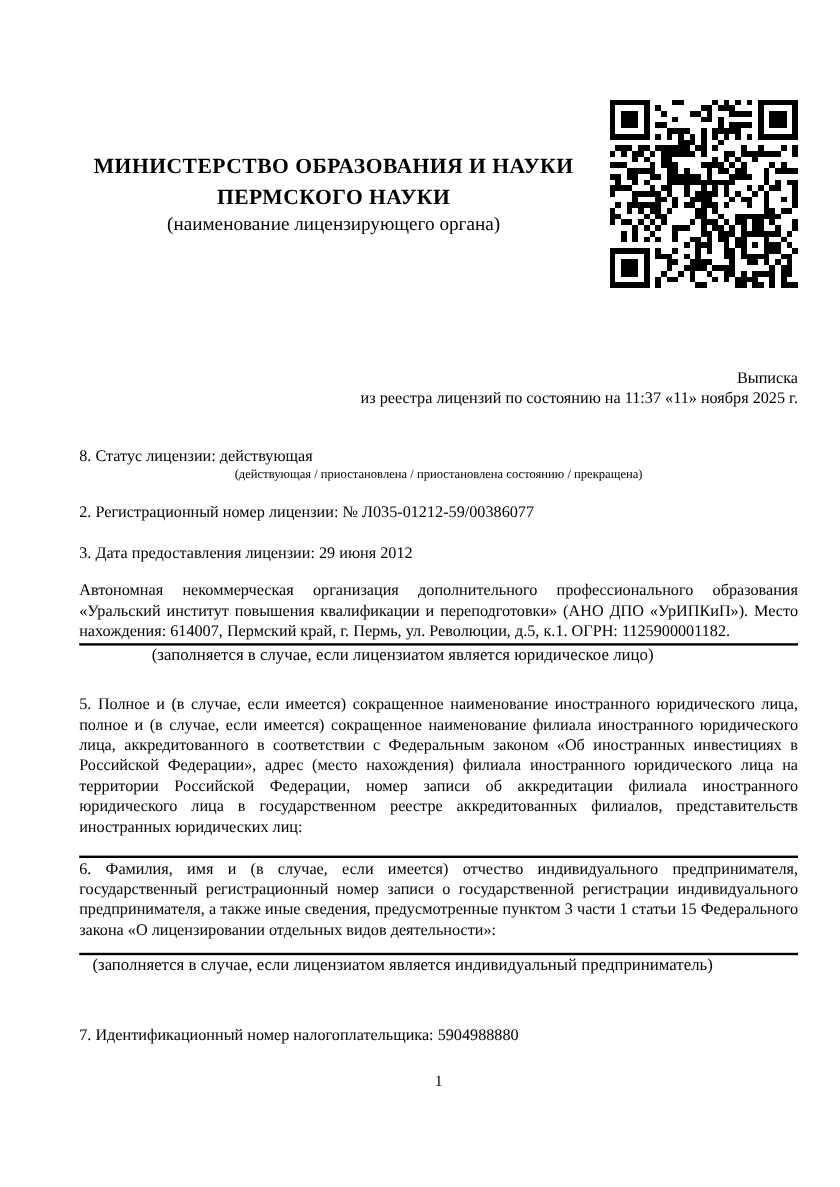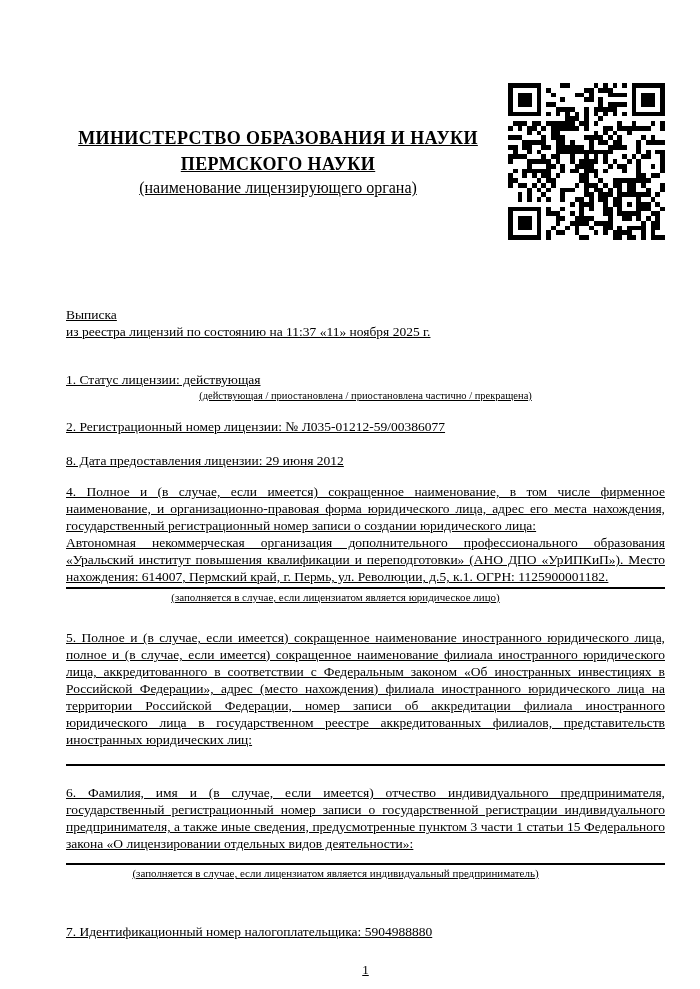--- a/index.html
+++ b/index.html
@@ -8,55 +8,54 @@
     width:700px; height:989px;
     font-family:"Liberation Serif","DejaVu Serif",serif;
     color:#000;
     overflow:hidden;
   }
   .page {
     width:700px; height:872px;
     padding:0 35px 0 66px;
     background:#fff;
     position:relative;
-    text-decoration:underline;
   }
   .header-row { display:flex; padding-top:83px; align-items:flex-start; }
   .header-text { flex:1; text-align:center; padding-top:42px; padding-right:18px; }
   .ministry { font-weight:bold; font-size:18px; line-height:26px; letter-spacing:0.4px; }
   .header-caption { font-size:16px; line-height:14px; margin-top:4px; }
   .qr-box { width:157px; height:157px; flex:0 0 157px; }
   .qr-box svg { display:block; width:157px; height:157px; }
 
-  .doc-title { text-align:left; margin-top:66px; font-size:13.5px; line-height:17px; }
+  .doc-title { text-align:right; margin-top:66px; font-size:13.5px; line-height:17px; }
 
   .item p {
     font-size:13.5px; line-height:17px;
     text-align:justify;
   }
   .item p.single { text-align:left; }
   .item1 { margin-top:31px; }
   .item2 { margin-top:15px; }
   .item3 { margin-top:17px; }
   .item4 { margin-top:14px; }
   .item5 { margin-top:24px; }
-  .item6 { margin-top:18px; }
+  .item6 { }
   .item7 { margin-top:42px; }
 
   .center-caption {
     text-align:center; font-size:10.5px; line-height:15px;
   }
   .rule {
     border-top:2px solid #000; height:0; width:100%;
   }
   .rule-mt-tight { margin-top:2px; }
   .rule-mt-blank { margin-top:16px; }
   .rule-mt-half { margin-top:11px; }
   .rule-caption {
-    text-align:center; font-size:11px; line-height:15px;
+    text-align:center; font-size:14px; line-height:15px;
     transform:translateX(-30px);
     margin-top:1px;
   }
   .page-number { text-align:center; font-size:13px; line-height:16px; margin-top:22px; }
 </style>
 </head>
 <body>
 
 <div class="page">
 
@@ -596,34 +595,33 @@
         </svg>
     </div>
   </div>
 
   <div class="doc-title">
     <div>Выписка</div>
     <div>из реестра лицензий по состоянию на 11:37 «11» ноября 2025 г.</div>
   </div>
 
   <div class="item item1">
-    <p class="single">1. Статус лицензии: действующая</p>
-    <div class="center-caption">(действующая / приостановлена / приостановлена частично / прекращена)</div>
+    <p class="single">8. Статус лицензии: действующая</p>
+    <div class="center-caption">(действующая / приостановлена / приостановлена состоянию / прекращена)</div>
   </div>
 
   <div class="item item2">
     <p class="single">2. Регистрационный номер лицензии: № Л035-01212-59/00386077</p>
   </div>
 
   <div class="item item3">
-    <p class="single">8. Дата предоставления лицензии: 29 июня 2012</p>
+    <p class="single">3. Дата предоставления лицензии: 29 июня 2012</p>
   </div>
 
   <div class="item item4">
-    <p>4. Полное и (в случае, если имеется) сокращенное наименование, в том числе фирменное наименование, и организационно-правовая форма юридического лица, адрес его места нахождения, государственный регистрационный номер записи о создании юридического лица:</p>
     <p>Автономная некоммерческая организация дополнительного профессионального образования «Уральский институт повышения квалификации и переподготовки» (АНО ДПО «УрИПКиП»). Место нахождения: 614007, Пермский край, г. Пермь, ул. Революции, д.5, к.1. ОГРН: 1125900001182.</p>
     <div class="rule rule-mt-tight"></div>
     <div class="rule-caption">(заполняется в случае, если лицензиатом является юридическое лицо)</div>
   </div>
 
   <div class="item item5">
     <p>5. Полное и (в случае, если имеется) сокращенное наименование иностранного юридического лица, полное и (в случае, если имеется) сокращенное наименование филиала иностранного юридического лица, аккредитованного в соответствии с Федеральным законом «Об иностранных инвестициях в Российской Федерации», адрес (место нахождения) филиала иностранного юридического лица на территории Российской Федерации, номер записи об аккредитации филиала иностранного юридического лица в государственном реестре аккредитованных филиалов, представительств иностранных юридических лиц:</p>
     <div class="rule rule-mt-blank"></div>
   </div>
 

